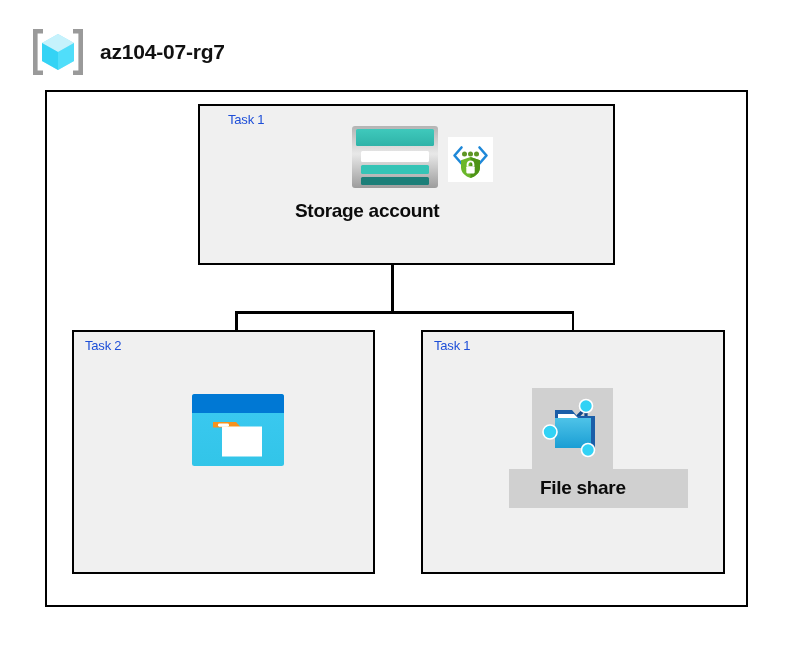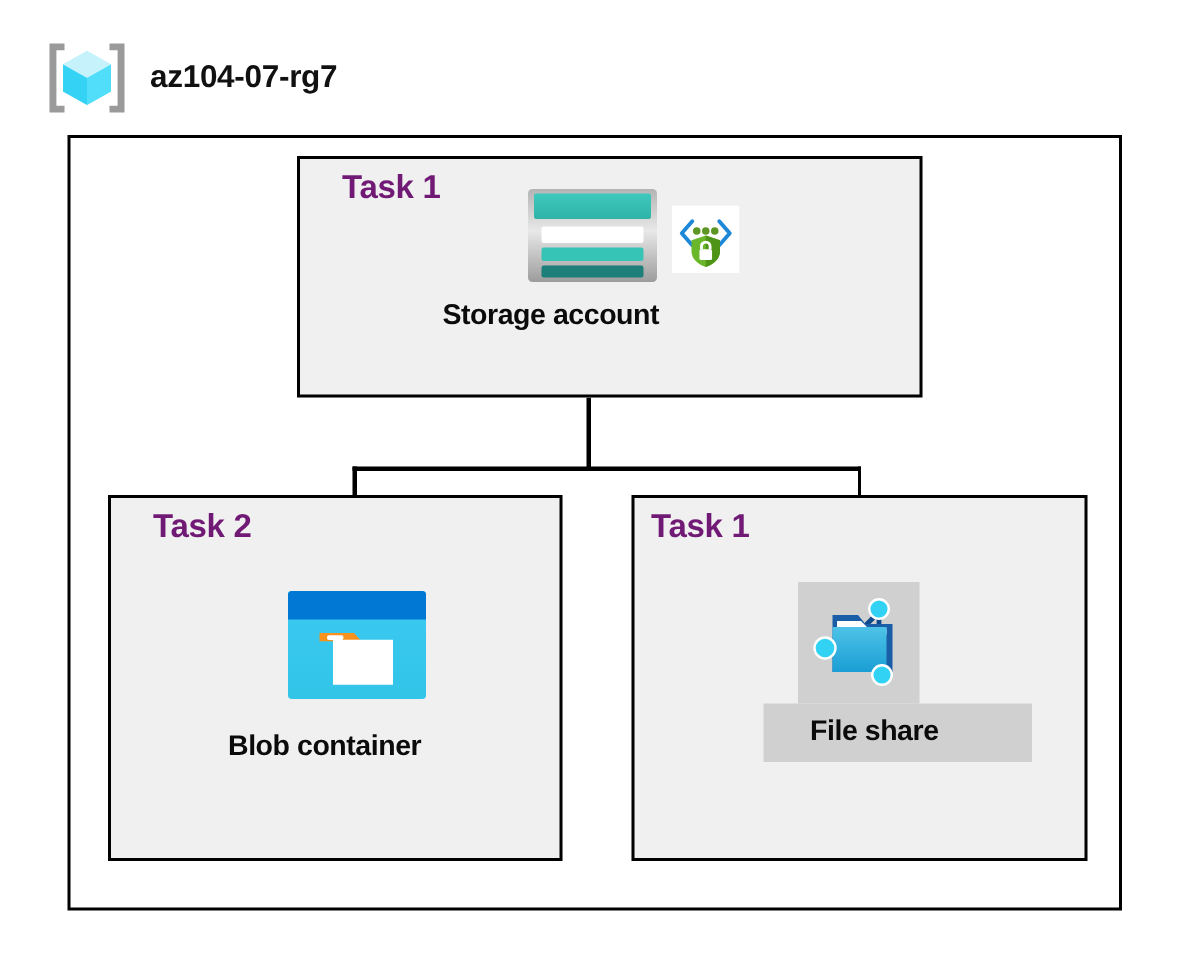--- a/index.html
+++ b/index.html
@@ -35,25 +35,25 @@
     background:#F0F0F0;
     border:2.5px solid #000000;
     box-sizing:border-box;
   }
   .panel-t1{left:198px;top:104px;width:417px;height:161px;}
   .panel-t2{left:72px;top:330px;width:303px;height:244px;}
   .panel-t3{left:421px;top:330px;width:304px;height:244px;}
 
   .task-label{
     position:absolute;
-    font-size:22px;font-weight:bold;color:#701a75;
+    font-size:13px;font-weight:normal;color:#1d4ed8;
     letter-spacing:-0.2px;white-space:nowrap;
   }
   .tl-1{left:228px;top:112px;}
-  .tl-2{left:102px;top:338px;}
+  .tl-2{left:85px;top:338px;}
   .tl-3{left:434px;top:338px;}
 
   
   .res-label{
     position:absolute;
     font-size:19px;font-weight:bold;color:#0B0B0B;
     letter-spacing:-0.3px;white-space:nowrap;
     text-align:center;
   }
   .rl-storage{left:295px;top:200px;}
@@ -175,21 +175,20 @@
       <rect x="0" y="0" width="92" height="18" rx="2.5" fill="#0078D4"></rect>
       <rect x="0" y="14" width="92" height="5" fill="#0078D4"></rect>
 
       <path d="M21 28 L44 28 L49 33.5 L21 33.5 Z" fill="#F7921E"></path>
       <rect x="26" y="29.5" width="11" height="3.2" rx="1.4" fill="#FFFFFF"></rect>
 
       <rect x="30" y="32.5" width="40" height="30" fill="#FFFFFF"></rect>
     </svg>
   </span>
 
-  <div class="res-label rl-blob">Blob container</div>
 
   <div class="panel panel-t3"></div>
   <div class="task-label tl-3">Task 1</div>
 
   <div class="hl hl-icon"></div>
   <div class="hl hl-label"></div>
 
   <span class="ico ico-fileshare">
     <svg width="70" height="72" viewBox="0 0 70 72" xmlns="http://www.w3.org/2000/svg">
       <defs>

